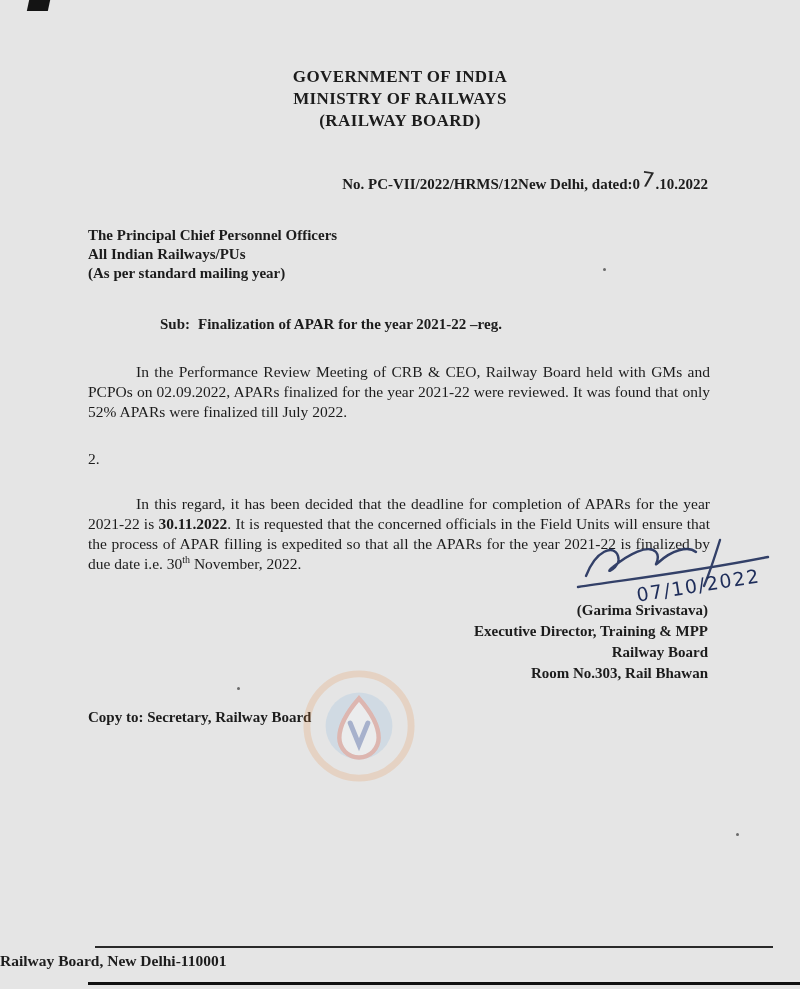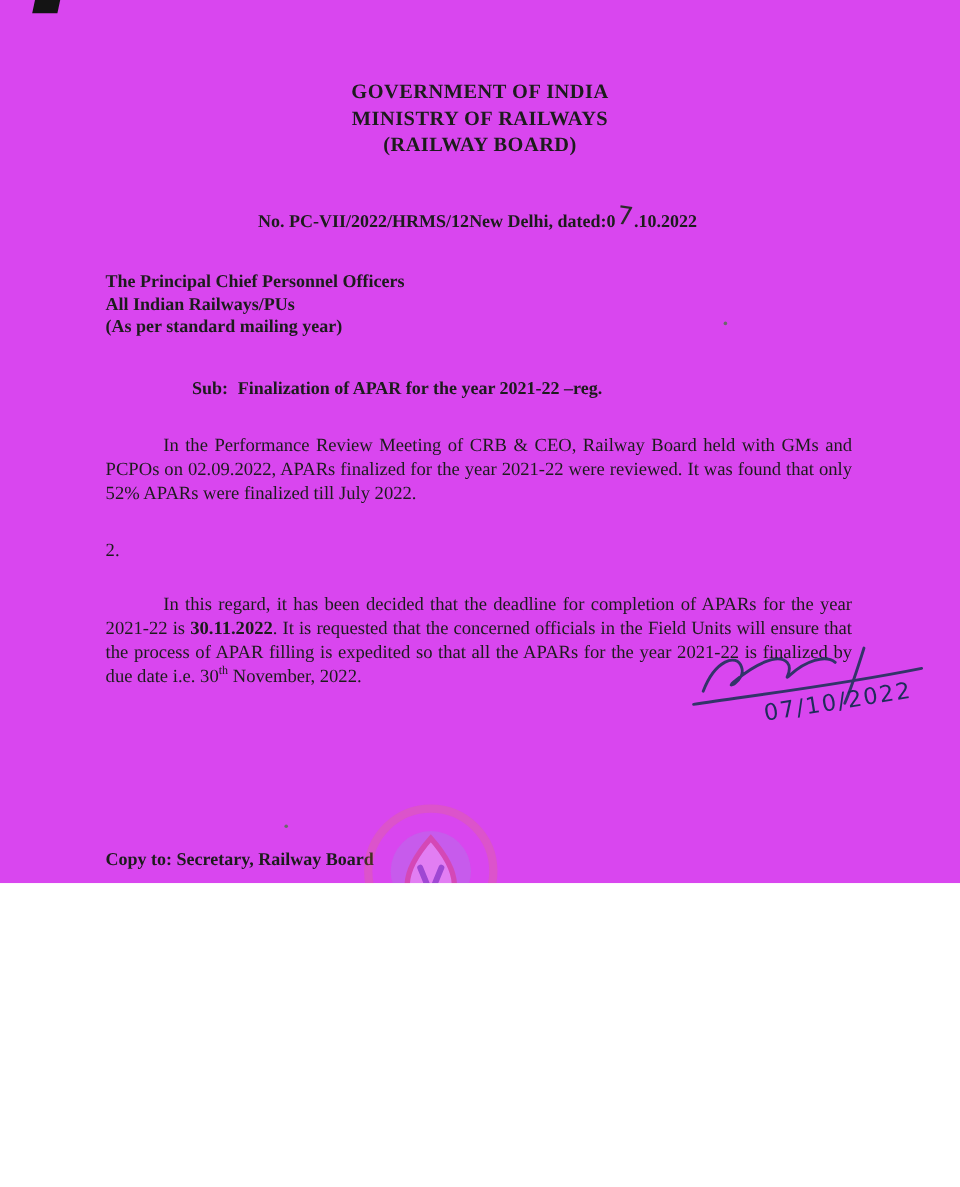--- a/index.html
+++ b/index.html
@@ -1,38 +1,38 @@
 <!DOCTYPE html>
 <html><head>
 <meta charset="utf-8">
 <style>
   * { margin: 0; padding: 0; box-sizing: border-box; }
   html, body { background: #ffffff; }
   .page {
     position: relative;
     width: 800px;
-    height: 736px;
+    height: 989px;
     margin: 0 auto;
-    background: #d946ef;
+    background: #e5e5e5;
     font-family: "Liberation Serif", serif;
     color: #1c1c1c;
     overflow: hidden;
   }
   .corner-mark {
     position: absolute; left: 28px; top: 0; width: 21px; height: 11px;
     background: #141414; transform: skewX(-12deg);
   }
   .doc-header {
     position: absolute; top: 66px; left: 0; right: 0;
     text-align: center; font-weight: bold; font-size: 17px;
     line-height: 22px; letter-spacing: 0.4px;
   }
   .ref-row {
     position: absolute; top: 170px; left: 88px; right: 92px;
-    display: flex; justify-content: center; align-items: baseline;
+    display: flex; justify-content: flex-end; align-items: baseline;
     font-weight: bold; font-size: 15px;
   }
   .hand-seven {
     display: inline-block;
     font-family: "DejaVu Sans", sans-serif;
     font-size: 21px; font-weight: 400; color: #2a2a2a;
     transform: rotate(8deg) translateY(-2px);
     margin: 0 1px;
   }
   .addressee {
@@ -127,20 +127,26 @@
   <svg class="signature-svg" width="215" height="75" viewBox="0 0 215 75">
     <g fill="none" stroke="#24335e" stroke-width="2.4" stroke-linecap="round" opacity="0.92">
       <path d="M18 44 C 28 18, 46 12, 50 24 C 54 36, 33 44, 45 35 C 61 22, 80 12, 88 20 C 94 27, 83 37, 91 30 C 103 19, 120 13, 128 20"></path>
       <path d="M10 55 C 55 48, 125 40, 200 25"></path>
       <path d="M152 8 C 147 24, 142 40, 136 54"></path>
     </g>
   </svg>
 
   <div class="hand-date">07/10/2022</div>
 
+  <div class="sign-block">
+    <div>(Garima Srivastava)</div>
+    <div>Executive Director, Training &amp; MPP</div>
+    <div>Railway Board</div>
+    <div>Room No.303, Rail Bhawan</div>
+  </div>
 
   <div class="copy-line">Copy to: Secretary, Railway Board</div>
 
   <svg class="watermark" viewBox="0 0 120 120">
     <circle cx="60" cy="61" r="53" fill="none" stroke="#e8893a" stroke-width="7" opacity="0.6"></circle>
     <circle cx="60" cy="61" r="34" fill="#7fb2dd" opacity="0.6"></circle>
     <path d="M60 33 C 75 50, 80 63, 80 73 a20 20 0 0 1 -40 0 C 40 63, 45 50, 60 33 Z" fill="#ffffff" stroke="#d04a33" stroke-width="4.5" opacity="0.9"></path>
     <path d="M51 58 L60 80 L69 58" fill="none" stroke="#2b4a9b" stroke-width="5" stroke-linecap="round"></path>
   </svg>
 

